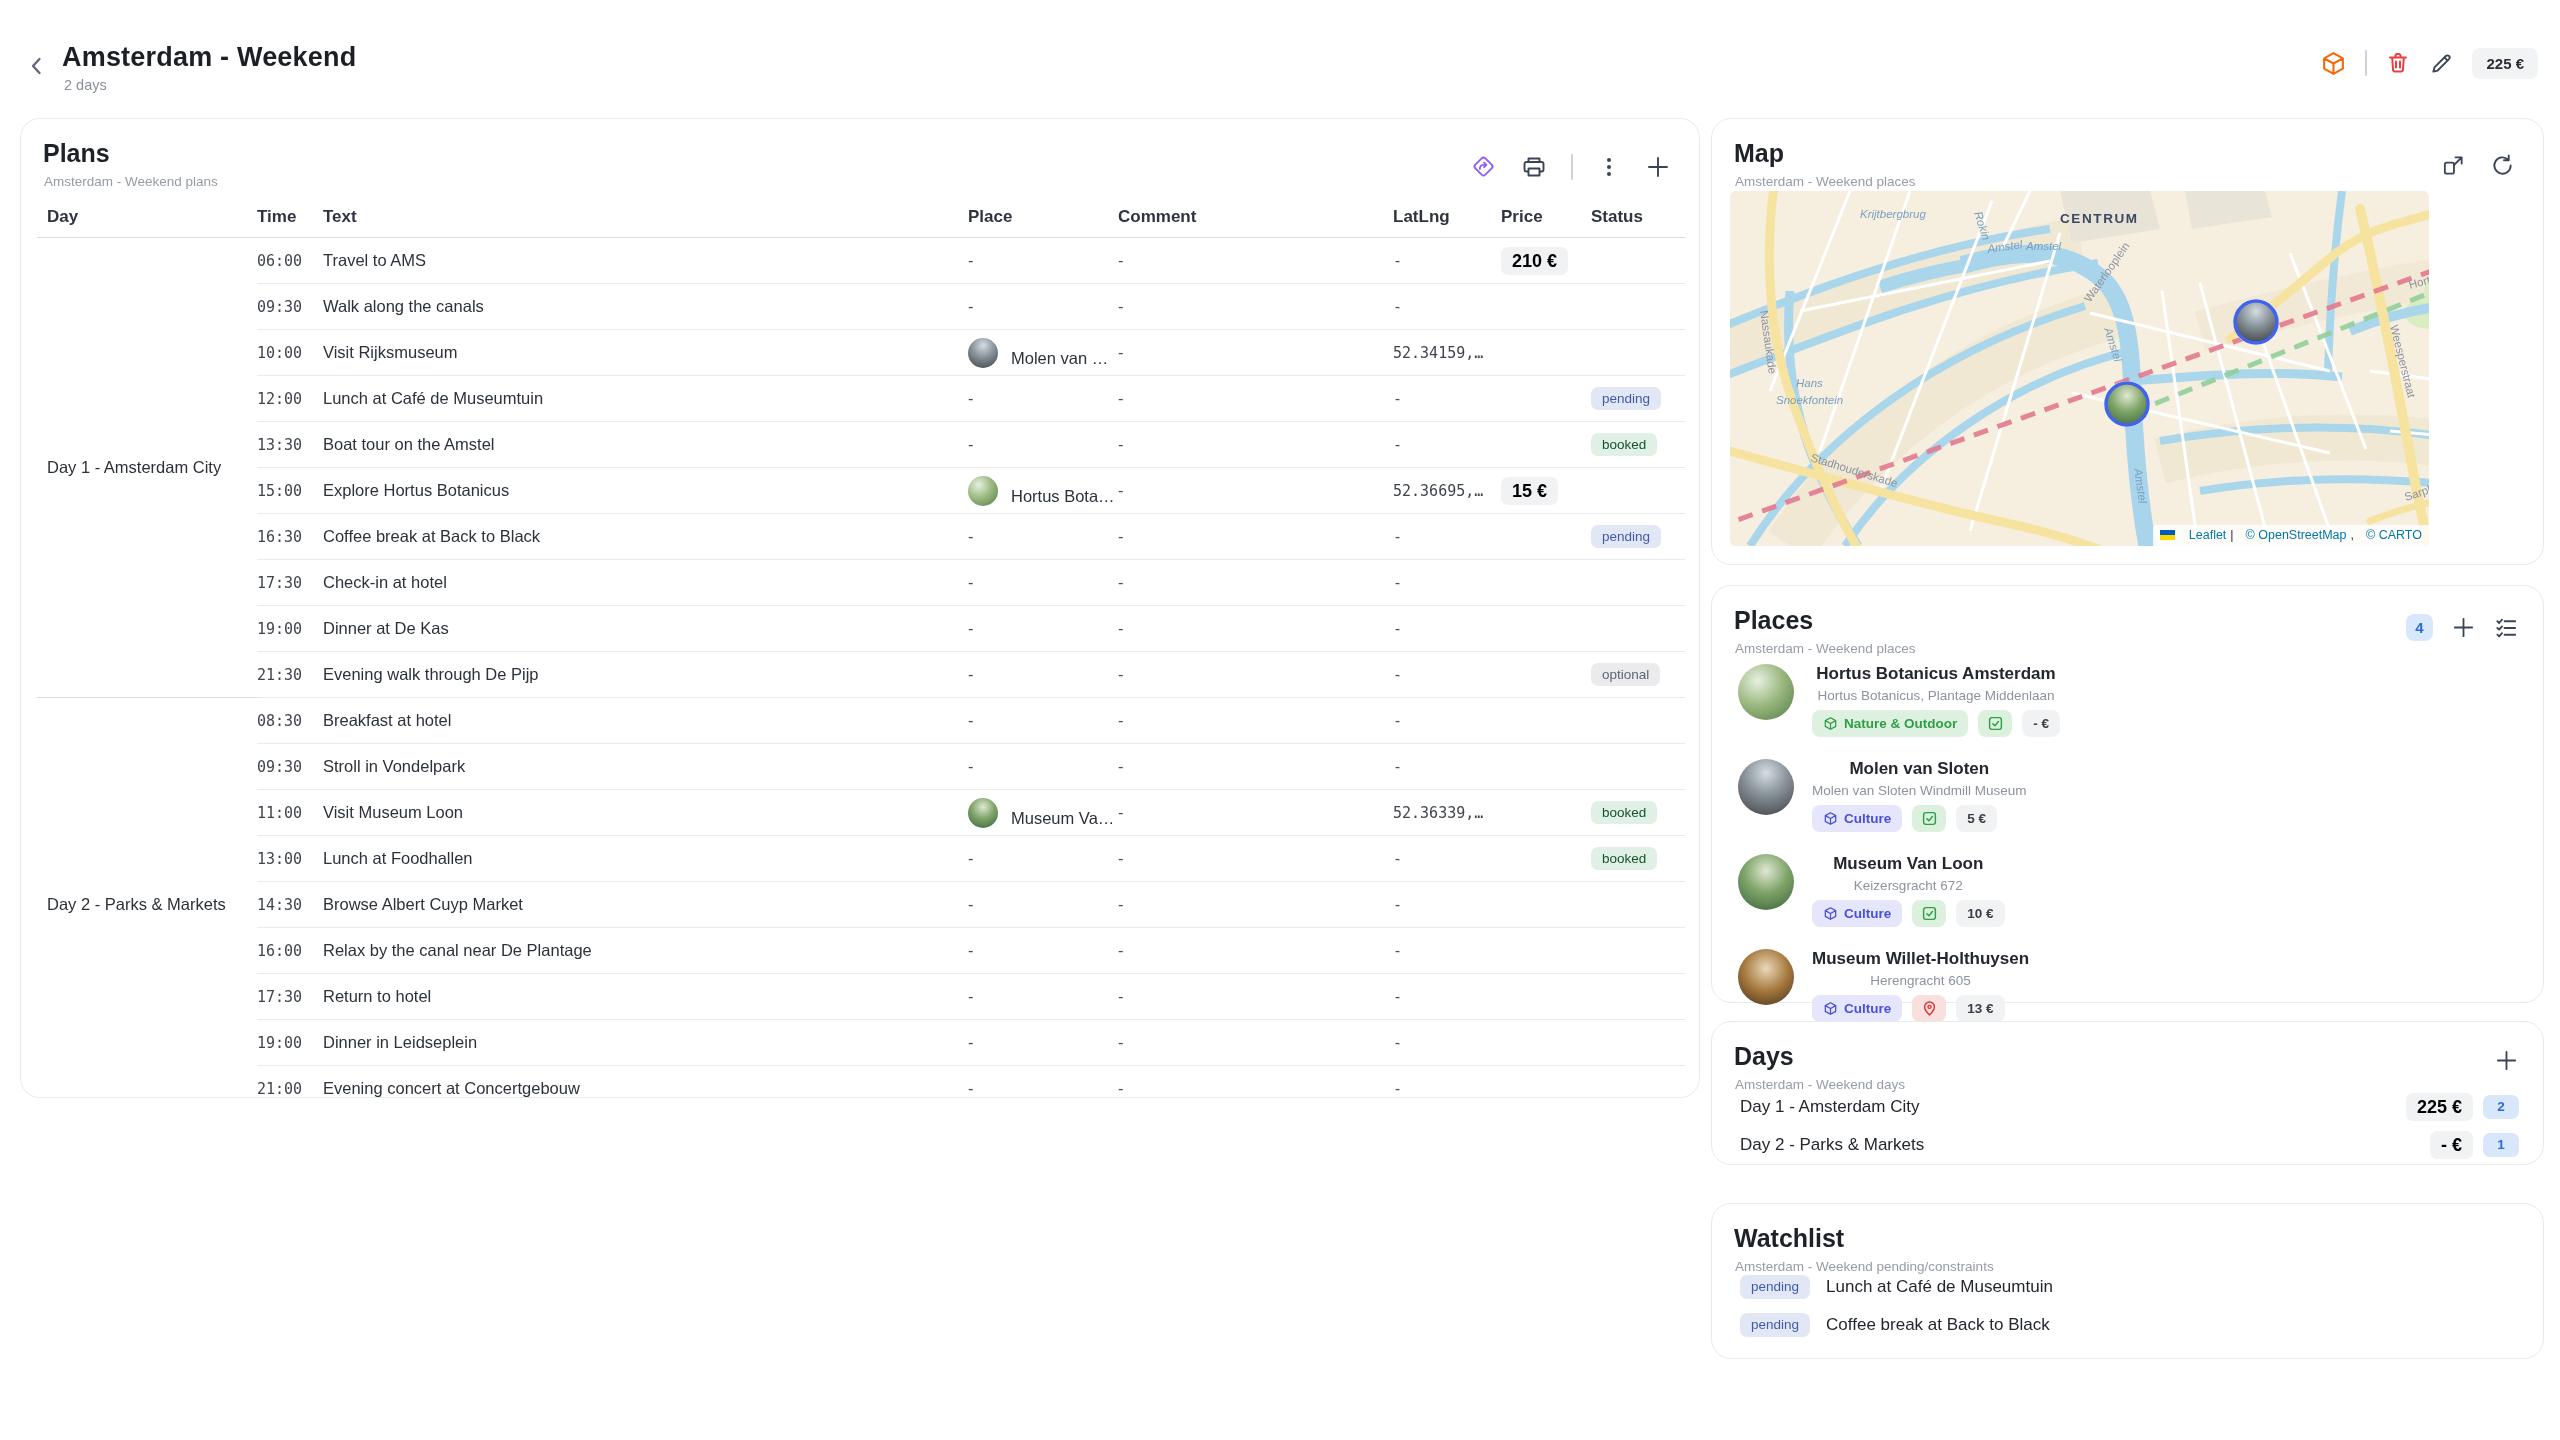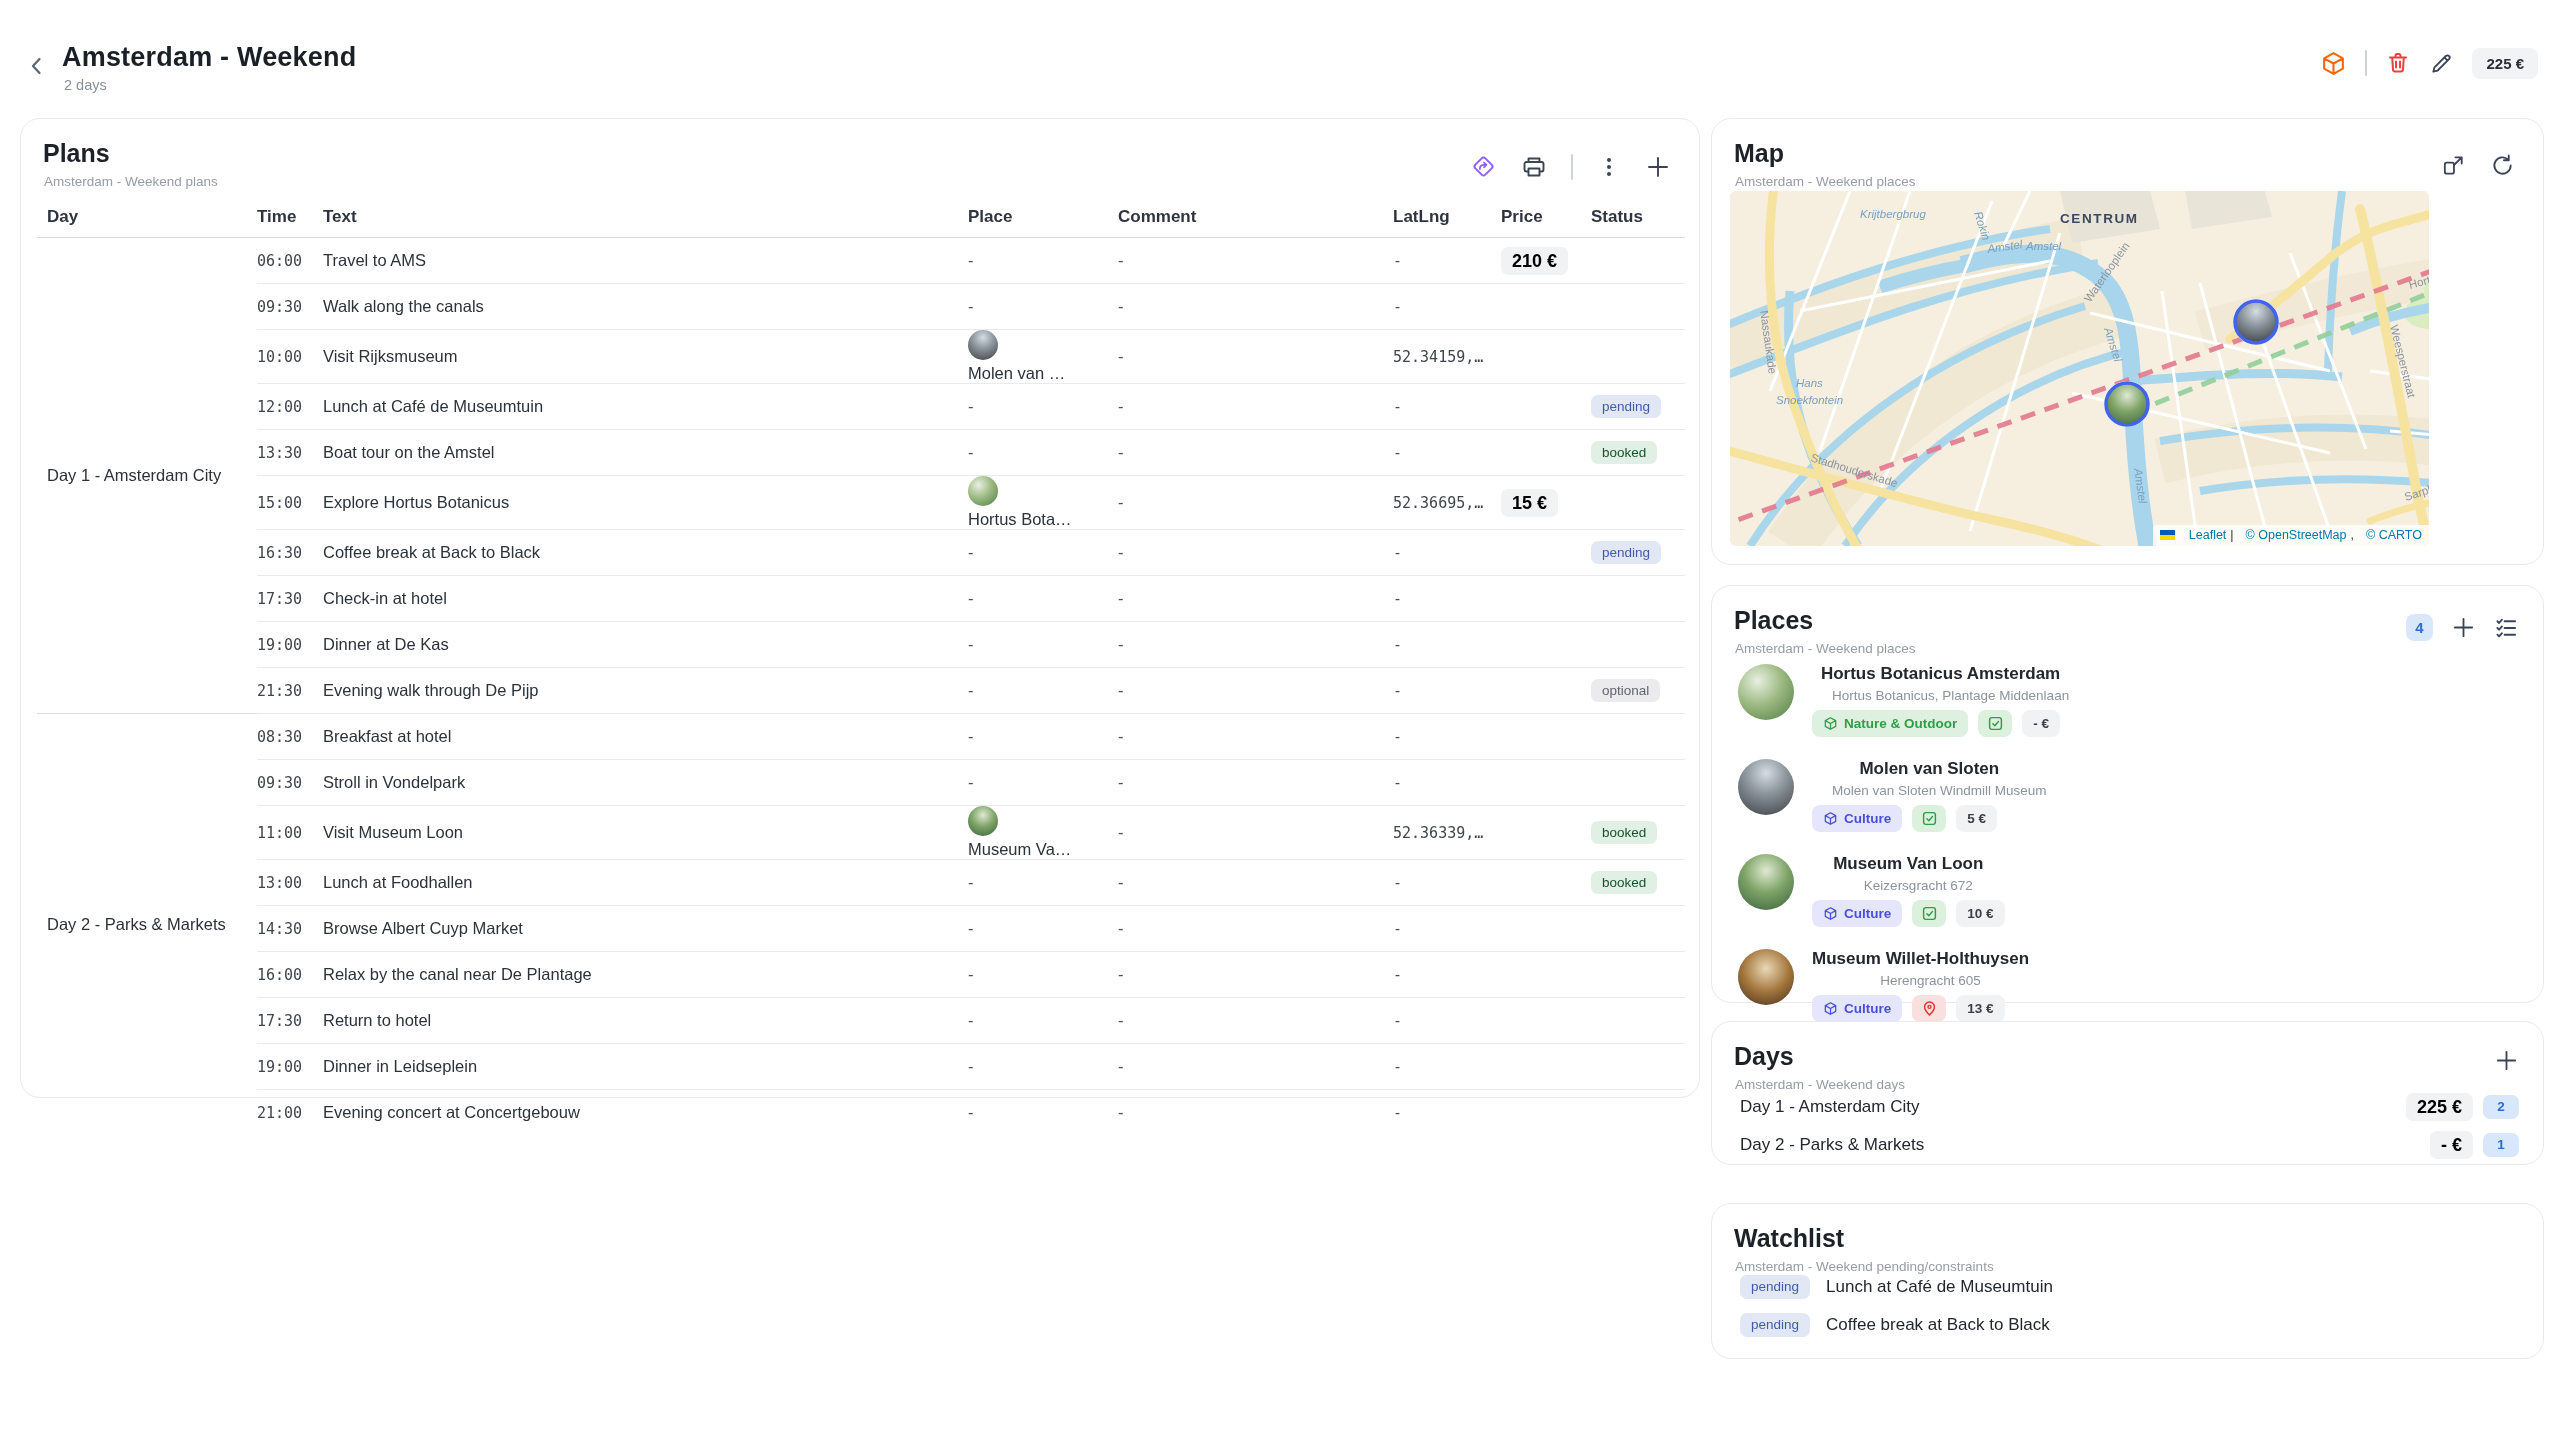--- a/index.html
+++ b/index.html
@@ -30,21 +30,21 @@
   
   .table-wrap{position:absolute;left:16px;right:16px;top:78px;}
   table{width:100%;border-collapse:collapse;table-layout:fixed;}
   th{font-size:17px;font-weight:600;color:#2f3440;text-align:left;height:40px;border-bottom:1px solid #d9dbdf;padding:0;}
   th.c-day{padding-left:10px;}
   td{height:45px;padding:0;font-size:16.5px;color:#2c323a;border-top:1px solid #e8eaed;vertical-align:middle;white-space:nowrap;overflow:hidden;}
   tbody tr:first-child td{border-top:none;}
   td.day-cell{padding-left:10px;font-size:16.5px;color:#2c3138;border-top:1px solid #d9dbdf;}
   td.c-time{font-family:"DejaVu Sans Mono", monospace;font-size:15px;color:#3f454d;}
   .dash{color:#4a4f57;}
-  .pcell{display:flex;align-items:flex-start;gap:4px;flex-direction:column;}
+  .pcell{display:flex;align-items:flex-end;gap:13px;}
   .avatar{width:30px;height:30px;border-radius:50%;flex:0 0 auto;display:inline-block;}
   .av-molen{background:radial-gradient(circle at 50% 25%, #d6dde4, #8d979e 40%, #3a3d42);}
   .av-hortus{background:radial-gradient(circle at 35% 30%, #e8f0e2, #9dba82 45%, #4f7a44);}
   .av-loon{background:radial-gradient(circle at 50% 30%, #dfe9d2, #7fa468 45%, #38603c);}
   .av-willet{background:radial-gradient(circle at 50% 35%, #e9d9b8, #a4763c 50%, #402d1e);}
   .place-name{overflow:hidden;text-overflow:ellipsis;}
   .pill{display:inline-block;padding:5px 11px;border-radius:7px;font-size:13.5px;line-height:1;}
   .pill.price{background:#f1f2f4;color:#000000;font-weight:600;font-size:18px;}
   .pill.st-pending{background:#e2e7f5;color:#3f5ba9;}
   .pill.st-booked{background:#e1f0e5;color:#14532d;}
@@ -58,21 +58,21 @@
   .ml-water{font-style:italic;fill:#79a0bf;font-size:11.5px;}
   .ml-street{fill:#8b93a0;font-size:11.5px;}
   .ml-area{fill:#3c4860;font-size:13.5px;font-weight:700;letter-spacing:1.6px;}
   
   .places-controls{position:absolute;right:24px;top:28px;display:flex;align-items:center;gap:18px;}
   .count-badge{min-width:27px;height:27px;border-radius:8px;background:#d9e7fb;color:#2b6cd9;font-size:15px;font-weight:600;display:flex;align-items:center;justify-content:center;}
   .place-list{position:absolute;left:20px;right:20px;top:66px;}
   .place-item{display:flex;gap:18px;padding:12px 0 10px 6px;cursor:pointer;text-align:center;}
   .place-item .avatar{width:56px;height:56px;}
   .pi-name{font-size:17px;font-weight:600;color:#23272e;}
-  .pi-sub{font-size:13.5px;color:#8d939c;margin-top:4px;margin-left:20px;}
+  .pi-sub{font-size:13.5px;color:#8d939c;margin-top:4px;}
   .pi-tags{display:flex;align-items:center;gap:10px;margin-top:7px;}
   .tag{height:27px;border-radius:8px;display:inline-flex;align-items:center;gap:6px;padding:0 11px;font-size:13.5px;font-weight:600;box-sizing:border-box;}
   .tag.cat-green{background:#def1e1;color:#2f9e44;}
   .tag.cat-blue{background:#e5e6fb;color:#4850d8;}
   .tag.flagbox{width:34px;padding:0;justify-content:center;}
   .tag.flag-check{background:#dcf0de;color:#2f9e44;}
   .tag.flag-pin{background:#fadfdf;color:#e03131;}
   .tag.price{background:#f1f2f4;color:#3a3f46;}
   
   .day-list{position:absolute;left:20px;right:20px;top:66px;}

